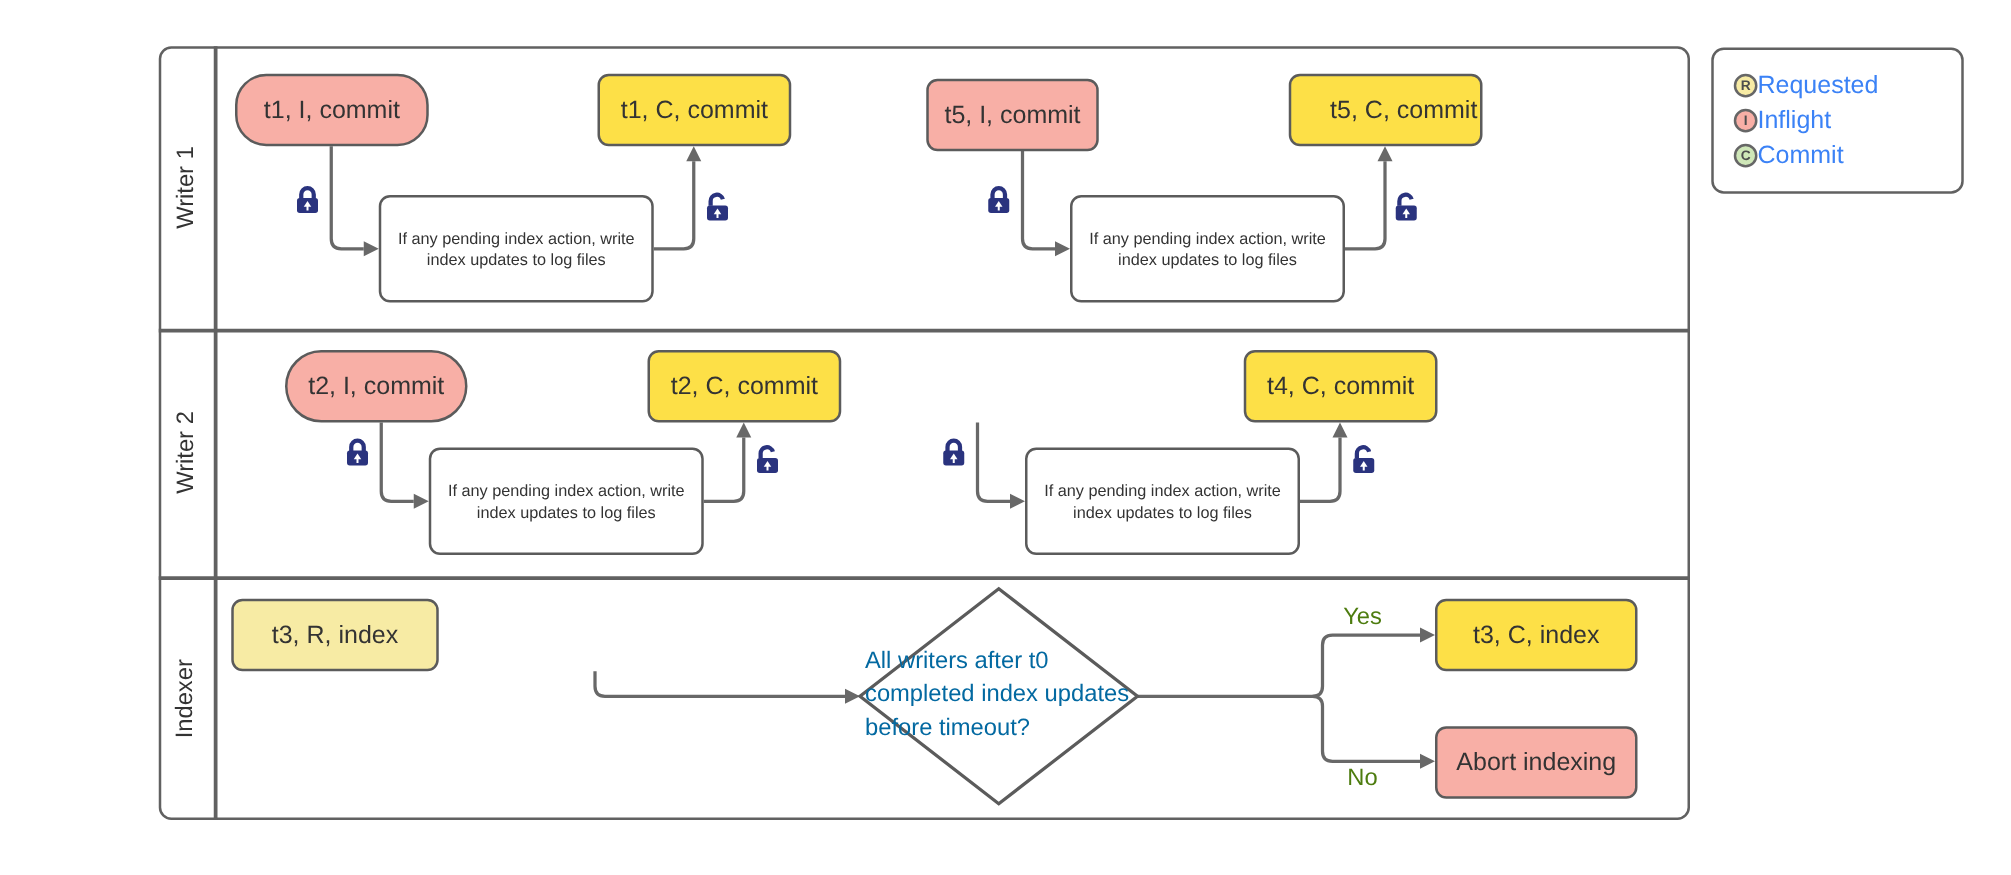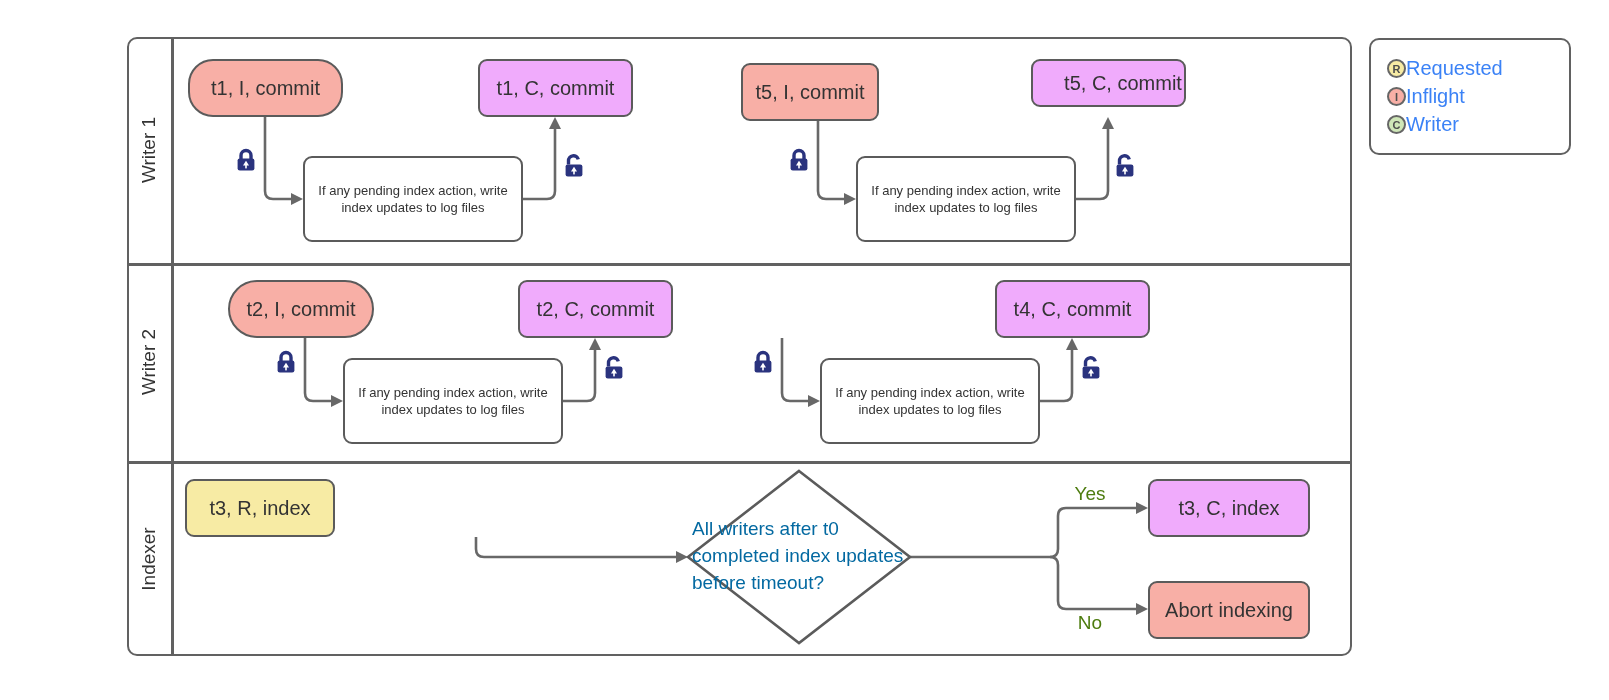--- a/index.html
+++ b/index.html
@@ -22,21 +22,21 @@
   }
   .lane-label span{transform:rotate(-90deg);white-space:nowrap;font-size:19px;color:#333333;}
 
   
   .node{
     position:absolute;box-sizing:border-box;border:2.5px solid #5b5b5b;border-radius:9px;
     display:flex;align-items:center;justify-content:center;text-align:center;
     font-size:20px;color:#333333;line-height:1.3;
   }
   .node.pink{background:#f8afa6;}
-  .node.green{background:#f0abfc;}
+  .node.green{background:#fde047;}
   .node.yellow{background:#f7eba4;}
   .node.white{background:#ffffff;font-size:13px;line-height:1.32;}
   .node.white .inner{width:200px;}
 
   .diamond-text{
     position:absolute;left:692px;top:516px;width:215px;text-align:left;
     font-size:19px;line-height:1.42;color:#0369a1;
   }
   .branch-label{position:absolute;font-size:19px;color:#4d7c0f;}
 
@@ -123,42 +123,42 @@
   <div class="node green" style="left:478px;top:59px;width:155px;height:58px;">
       <span>t1, C, commit</span>
     </div>
 
   <div class="node pink" style="left:741px;top:63px;width:138px;height:58px;">
       <span>t5, I, commit</span>
     </div>
   <div class="node white" style="left:856px;top:156px;width:220px;height:86px;">
       <div class="inner">If any pending index action, write index updates to log files</div>
     </div>
-  <div class="node green" style="left:1031px;top:59px;width:155px;height:48px;padding-left:29px;">
+  <div class="node green" style="left:1031px;top:59px;width:155px;height:58px;padding-left:29px;">
       <span>t5, C, commit</span>
     </div>
 
   <div class="node pink" style="left:228px;top:280px;width:146px;height:58px;border-radius:29px;">
       <span>t2, I, commit</span>
     </div>
   <div class="node white" style="left:343px;top:358px;width:220px;height:86px;">
       <div class="inner">If any pending index action, write index updates to log files</div>
     </div>
   <div class="node green" style="left:518px;top:280px;width:155px;height:58px;">
       <span>t2, C, commit</span>
     </div>
 
   <div class="node white" style="left:820px;top:358px;width:220px;height:86px;">
       <div class="inner">If any pending index action, write index updates to log files</div>
     </div>
   <div class="node green" style="left:995px;top:280px;width:155px;height:58px;">
       <span>t4, C, commit</span>
     </div>
 
-  <div class="node yellow" style="left:185px;top:479px;width:150px;height:58px;">
+  <div class="node yellow" style="left:185px;top:479px;width:166px;height:58px;">
       <span>t3, R, index</span>
     </div>
   <div class="diamond-text">All writers after t0 completed index updates before timeout?</div>
   <div class="branch-label" style="left:1062px;top:483px;width:56px;text-align:center;">Yes</div>
   <div class="branch-label" style="left:1064px;top:612px;width:52px;text-align:center;">No</div>
   <div class="node green" style="left:1148px;top:479px;width:162px;height:58px;">
       <span>t3, C, index</span>
     </div>
   <div class="node pink" style="left:1148px;top:581px;width:162px;height:58px;">
       <span>Abort indexing</span>
@@ -220,17 +220,17 @@
     <div class="legend-row">
       <div class="legend-badge requested">R</div>
       <div class="legend-text">Requested</div>
     </div>
     <div class="legend-row">
       <div class="legend-badge inflight">I</div>
       <div class="legend-text">Inflight</div>
     </div>
     <div class="legend-row">
       <div class="legend-badge commit">C</div>
-      <div class="legend-text">Writer</div>
+      <div class="legend-text">Commit</div>
     </div>
   </div>
 
 </div>
 
 </body></html>

